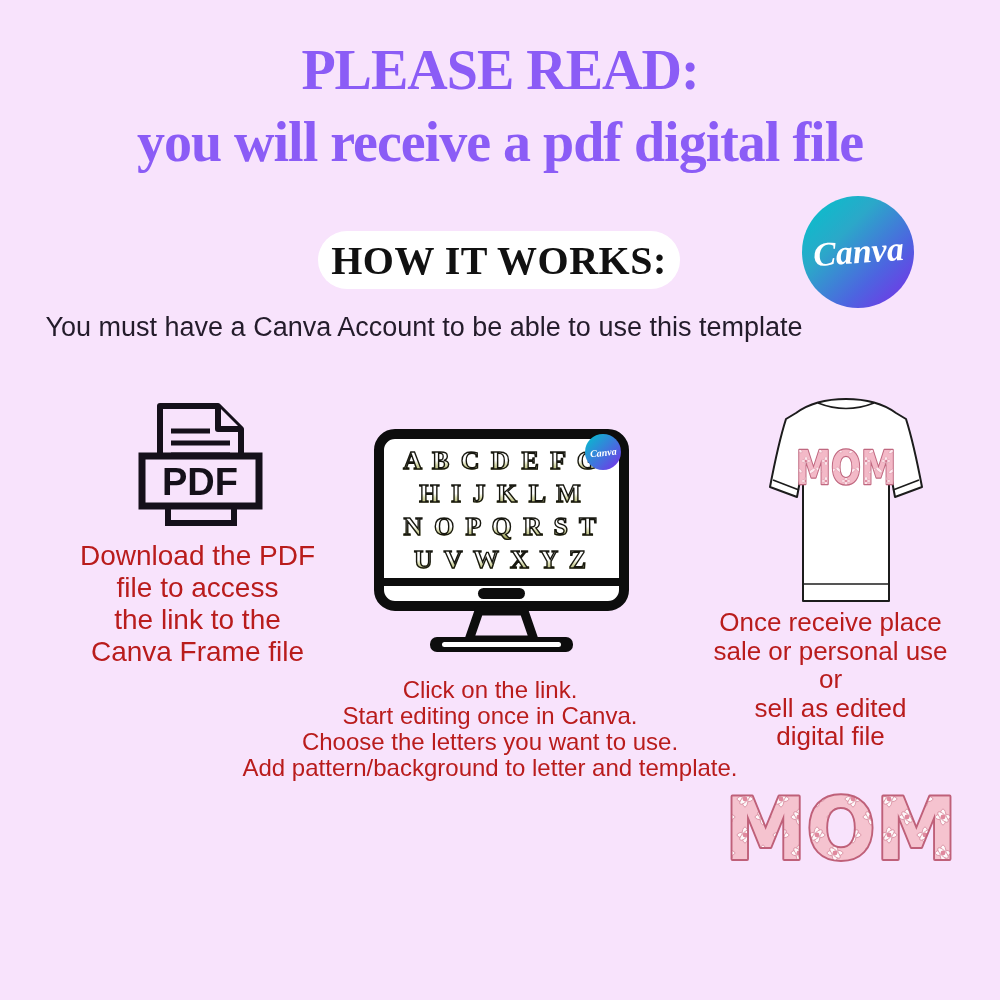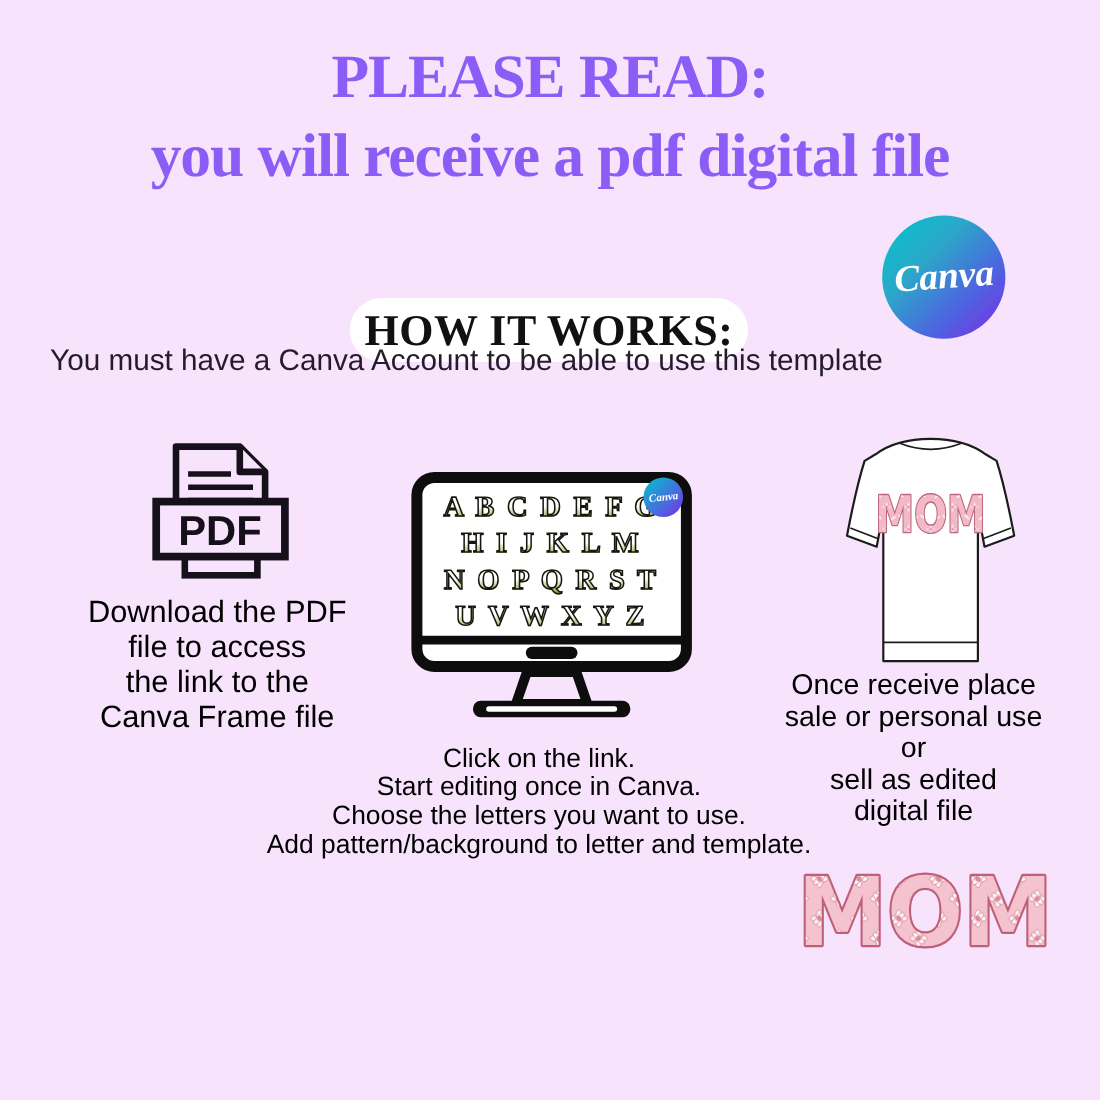--- a/index.html
+++ b/index.html
@@ -18,38 +18,38 @@
     font-family:"Liberation Serif",serif;
     font-weight:bold;color:#8b5cf6;
     font-size:56px;line-height:72px;
     letter-spacing:-1px;
   }
   .pill{
     position:absolute;left:318px;top:231px;width:362px;height:58px;
     background:#ffffff;border-radius:29px;
     display:flex;align-items:center;justify-content:center;
     font-family:"Liberation Serif",serif;font-weight:bold;
-    font-size:40px;color:#111;letter-spacing:0.5px;margin-top:40px;
+    font-size:40px;color:#111;letter-spacing:0.5px;
   }
   .canva-logo{
     position:absolute;left:802px;top:196px;width:112px;height:112px;
     border-radius:50%;
     background:linear-gradient(135deg,#00c4cc 0%,#2ba8c9 35%,#4d64e0 68%,#7d2ae8 100%);
     display:flex;align-items:center;justify-content:center;
   }
   .canva-logo span{
     font-family:"Liberation Serif",serif;font-style:italic;font-weight:bold;
     color:#ffffff;font-size:34px;transform:rotate(-4deg);
   }
   .subtitle{
     position:absolute;top:312px;left:0;width:848px;
     text-align:center;font-size:27px;color:#241c2b;
   }
   
-  .col-text{position:absolute;text-align:center;color:#000000;}
+  .col-text{position:absolute;text-align:center;color:#b91c1c;}
   .col-text-pdf{left:50px;top:540px;width:295px;font-size:28px;line-height:32px;}
   .col-text-monitor{left:225px;top:677px;width:530px;font-size:24px;line-height:26px;}
   .col-text-shirt{left:688px;top:608px;width:285px;font-size:26px;line-height:28.5px;}
   
   .pdf-icon{position:absolute;left:138px;top:402px;}
   
   .monitor-wrap{position:absolute;left:373px;top:428px;width:257px;height:227px;}
   .monitor-svg{position:absolute;left:0;top:0;}
   .screen{
     position:absolute;left:14px;top:13px;width:229px;height:138px;

